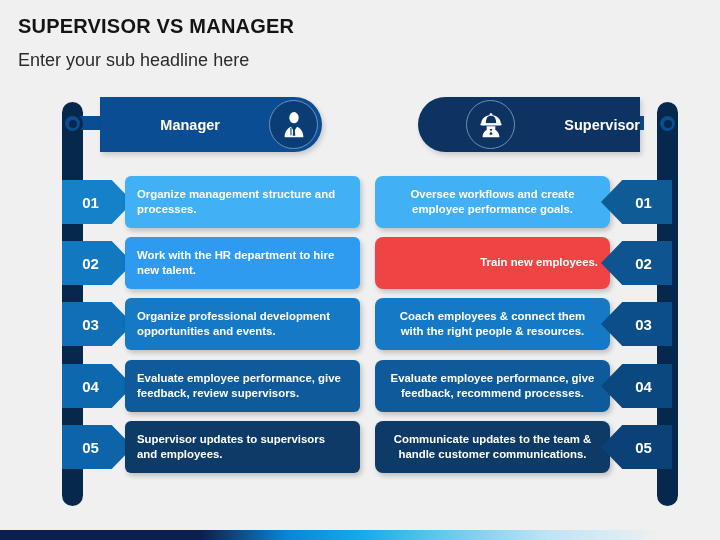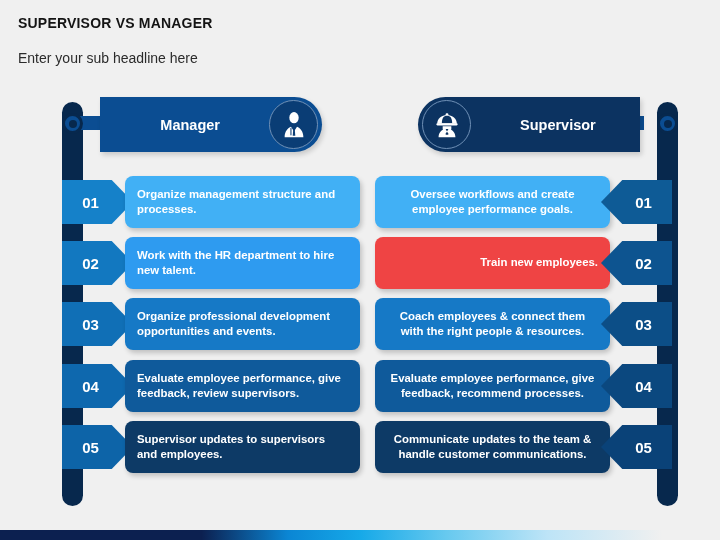--- a/index.html
+++ b/index.html
@@ -8,26 +8,26 @@
     background:#f0f0f0;
     font-family:"Liberation Sans",sans-serif;
     overflow:hidden;
     position:relative;
   }
   #slide{position:absolute;inset:0;width:720px;height:540px;overflow:hidden;background:#f0f0f0;}
 
   
   #title{
     position:absolute;left:18px;top:15px;
-    font-size:14px;font-weight:bold;color:#141414;
+    font-size:20px;font-weight:bold;color:#141414;
     letter-spacing:.2px;white-space:nowrap;
   }
   #subtitle{
     position:absolute;left:18px;top:50px;
-    font-size:14px;color:#2b2b2b;white-space:nowrap;
+    font-size:18px;color:#2b2b2b;white-space:nowrap;
   }
 
   
   .rail{position:absolute;width:21px;background:#07284d;}
   #rail-left{left:62px;top:102px;height:404px;border-radius:11px 11px 11px 11px;}
   #rail-right{left:657px;top:102px;height:404px;border-radius:11px 11px 11px 11px;}
 
   .rail-ring{
     position:absolute;width:21px;height:21px;border-radius:50%;
     border:3.5px solid #07284d;background:#0b4d92;box-sizing:border-box;
@@ -53,21 +53,21 @@
     gap:35px;
   }
   #hdr-manager{
     left:100px;width:218px;background:#0b4d92;
     border-radius:0 28px 28px 0;
     justify-content:flex-end;padding-right:4px;
   }
   #hdr-supervisor{
     left:418px;width:218px;background:#0c3361;
     border-radius:28px 0 0 28px;
-    justify-content:flex-start;padding-left:4px;
+    justify-content:flex-end;padding-left:4px;
   }
   .hdr-label{
     font-size:14.5px;font-weight:bold;color:#ffffff;white-space:nowrap;
   }
   #hdr-manager .hdr-label{margin-right:14px;}
   #hdr-supervisor .hdr-label{margin-left:14px;}
 
   .avatar{
     width:47px;height:47px;border-radius:50%;
     border:1.4px solid #6f90b6;
@@ -83,21 +83,21 @@
   .card{
     position:absolute;top:0;height:52px;
     border-radius:8px;
     box-shadow:2px 3px 5px rgba(0,0,0,.20);
     display:flex;align-items:center;
     box-sizing:border-box;
   }
   .card-text{
     font-size:11.4px;font-weight:bold;color:#ffffff;line-height:1.36;
   }
-  .left-card{left:125px;width:235px;padding:0 12px;justify-content:flex-start;}
+  .left-card{left:125px;width:235px;padding:0 12px;justify-content:flex-start;border-radius:6px;}
   .left-card .card-text{text-align:left;}
   .right-card{left:375px;width:235px;padding:0 12px;justify-content:flex-end;}
   .right-card .card-text{text-align:center;}
 
   
   .badge{
     position:absolute;top:4px;width:57px;height:44px;
     display:flex;align-items:center;justify-content:center;
     font-size:15px;font-weight:bold;color:#fff;
     filter:drop-shadow(2px 3px 3px rgba(0,0,0,.25));

